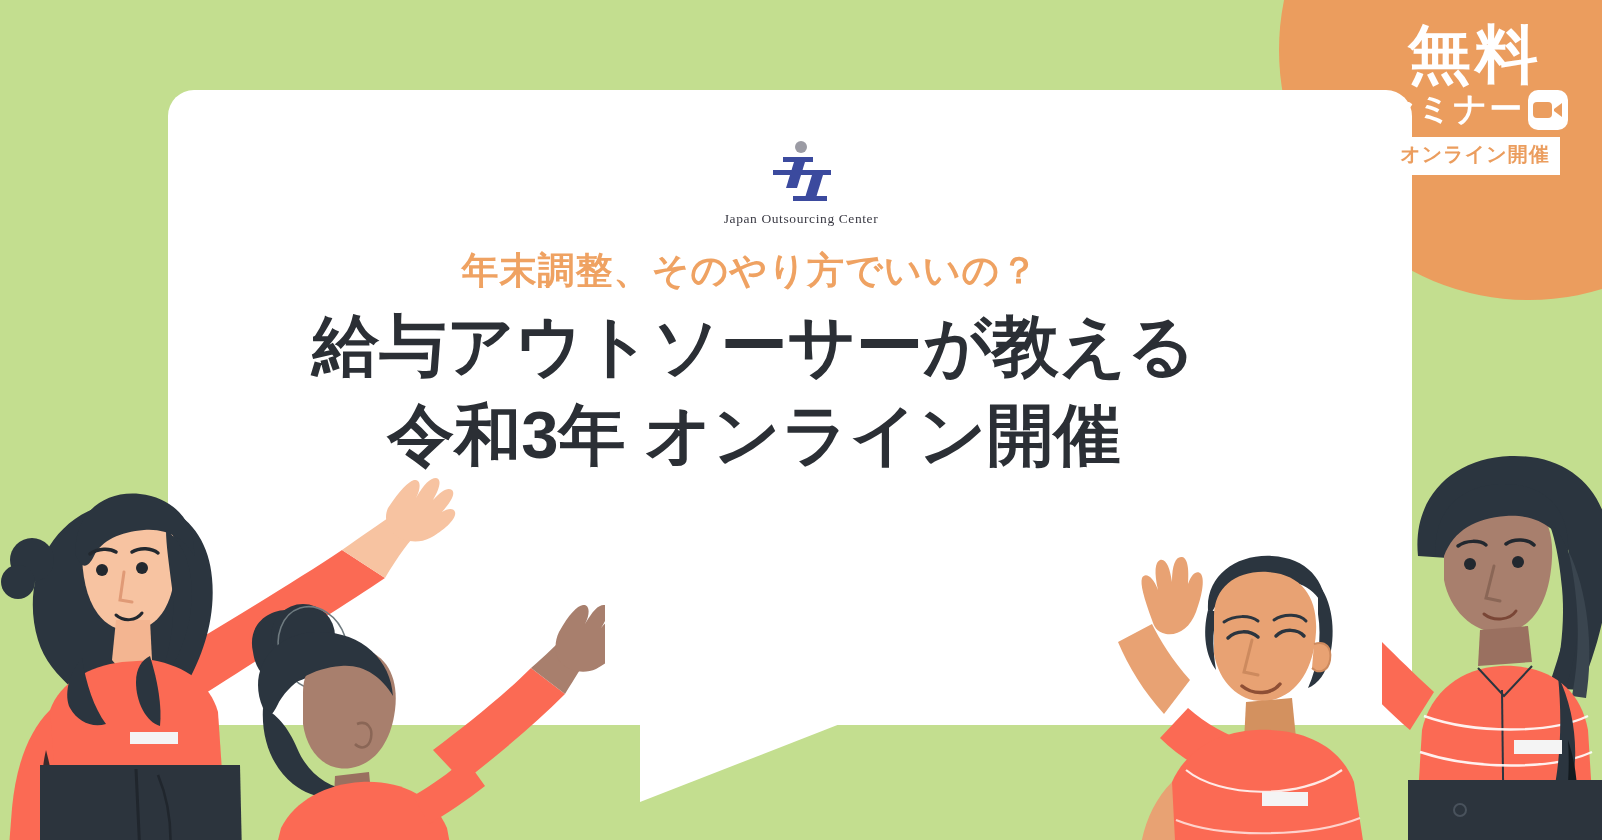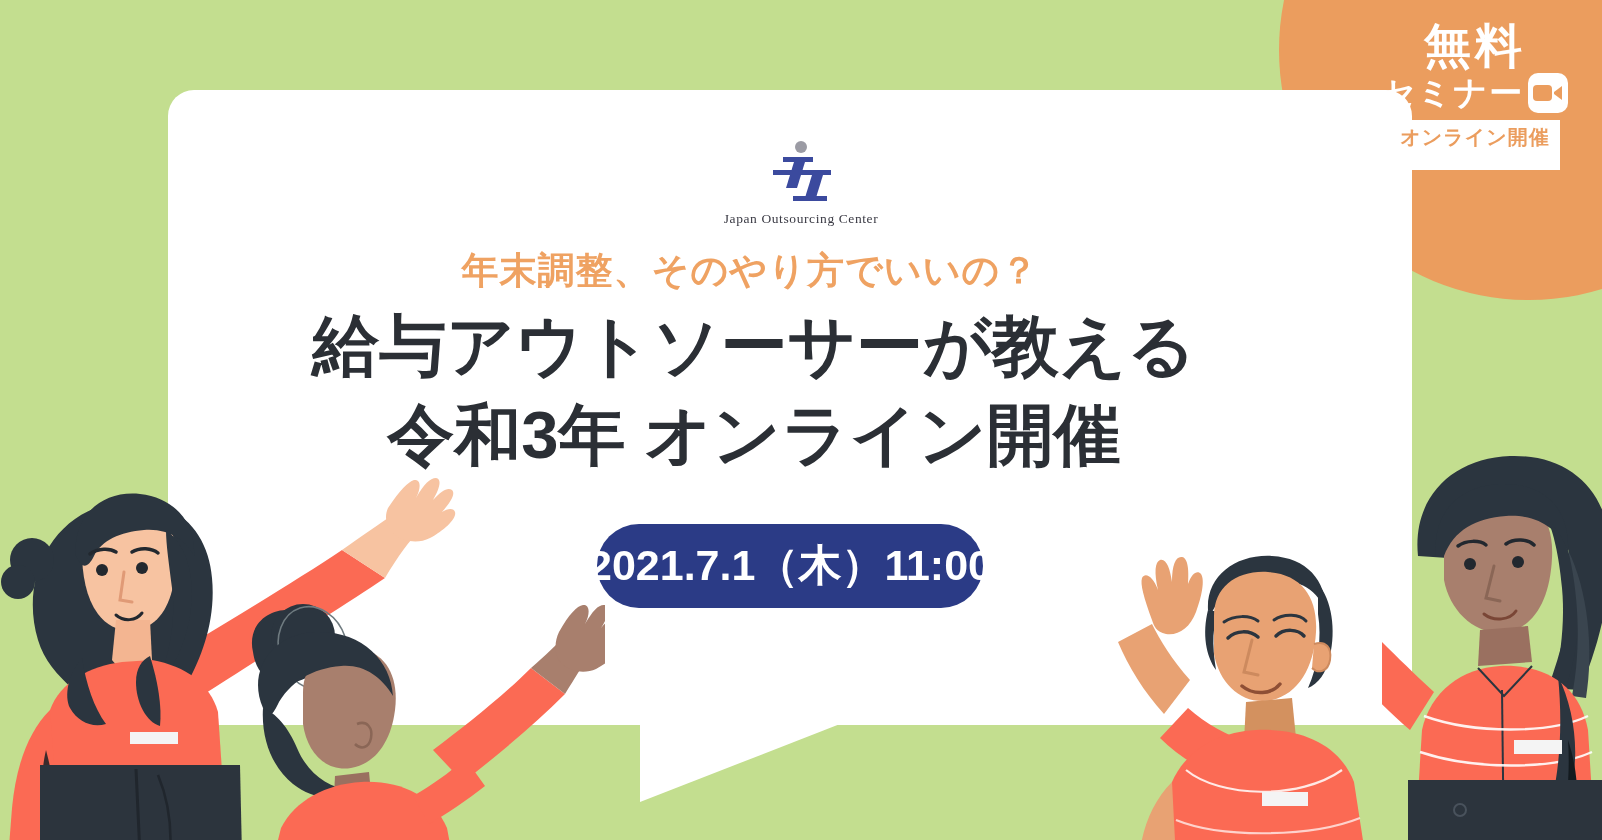--- a/index.html
+++ b/index.html
@@ -18,38 +18,38 @@
 
   
   .orange-circle{
     position:absolute;left:1279px;top:-200px;width:500px;height:500px;
     border-radius:50%;background:#eb9d5e;
   }
 
   
   .badge{position:absolute;right:22px;top:22px;width:210px;text-align:center;z-index:6;}
   .badge-free{
-    color:#ffffff;font-size:47px;line-height:1.04;font-weight:bold;
+    color:#ffffff;font-size:63px;line-height:1.04;font-weight:bold;
     letter-spacing:4px;text-align:center;
   }
   .badge-row{
     display:flex;align-items:center;justify-content:center;gap:4px;margin-top:2px;
   }
   .badge-seminar{
     color:#ffffff;font-size:33px;font-weight:bold;letter-spacing:2px;line-height:1.1;
   }
   .cam-icon{
     width:40px;height:40px;border-radius:10px;background:#ffffff;
     display:flex;align-items:center;justify-content:center;flex:0 0 auto;
   }
   .cam-icon svg{display:block;}
   .badge-online{
     margin-top:7px;background:#ffffff;color:#eb9d5e;
     font-size:20px;font-weight:bold;letter-spacing:1px;
-    padding:4px 10px 19px;display:inline-block;
+    padding:4px 10px 7px;display:inline-block;
   }
 
   
   .bubble{
     position:absolute;left:168px;top:90px;width:1244px;height:635px;
     background:#ffffff;border-radius:26px;z-index:3;
   }
   .bubble-tail{
     position:absolute;left:640px;top:724px;width:0;height:0;z-index:3;
     border-left:0 solid transparent;
@@ -136,23 +136,20 @@
   </div>
 
   <div class="headline">
     <div class="kicker">年末調整、そのやり方でいいの？</div>
     <div class="title">
       <span class="title-line">給与アウトソーサーが教える</span>
       <span class="title-line">令和3年 オンライン開催</span>
     </div>
   </div>
 
-  <div class="date-pill">
-    <span class="date-text">2021.7.1（木）11:00</span>
-  </div>
 
   <div class="people">
 
     <svg width="480" height="400" viewBox="0 0 480 400" style="left:-10px;top:460px;">
 
       <path d="M150 215 C215 175 300 125 352 90 L395 118 C340 155 250 210 190 250 Z" fill="#fb6a54"></path>
 
       <path d="M352 90 C372 76 392 62 404 54 L430 70 C420 80 408 96 395 118 Z" fill="#f7c3a1"></path>
 
       <path d="M398 48 C410 30 418 22 424 20 C430 19 432 26 426 38

